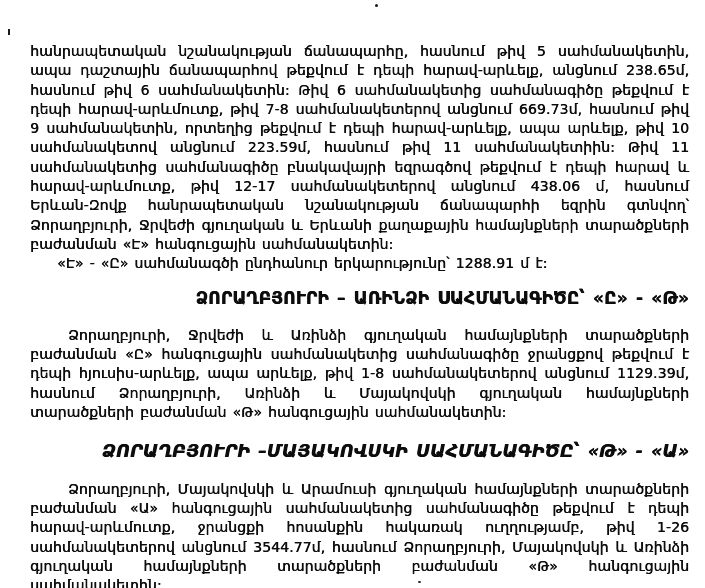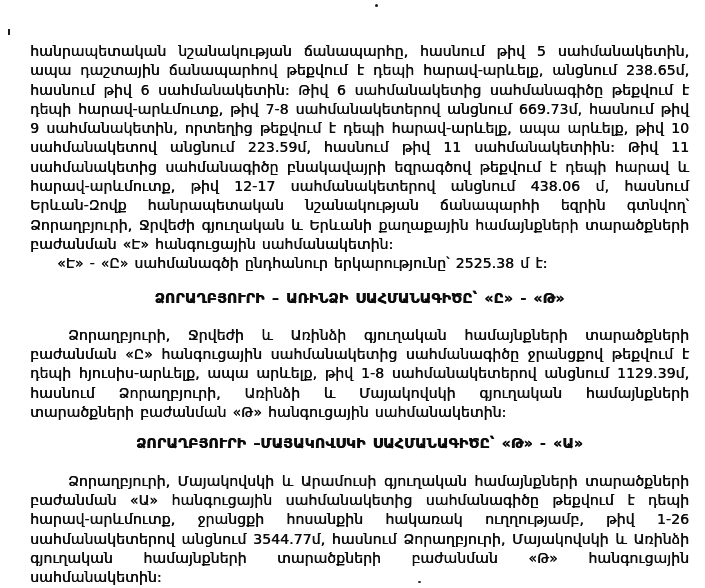--- a/index.html
+++ b/index.html
@@ -39,30 +39,31 @@
     font-size: 14px;
     line-height: 19.3px;
     text-indent: 27px;
     word-spacing: 1.5px;
     letter-spacing: 0.1px;
     text-shadow: 0.45px 0 currentColor;
     white-space: nowrap;
   }
   .heading {
     margin: 15px 0 18px 0;
-    font-size: 14px;
+    font-size: 17px;
     line-height: 19.3px;
     font-weight: bold;
-    text-align: center;
+    text-align: right;
     letter-spacing: 0.2px;
     word-spacing: 2px;
     text-shadow: 0.5px 0 currentColor;
   }
   .heading-2 {
-    margin-top: 12px;
+    margin-top: 20px;
+    font-style: italic;
   }
   .artifact {
     position: absolute;
     background: #1a1a1a;
   }
   .artifact-dot-top {
     left: 375px; top: 4px; width: 3px; height: 3px; border-radius: 50%;
   }
   .artifact-tick-left {
     left: 8px; top: 29px; width: 2px; height: 6px;
@@ -75,21 +76,21 @@
 <body>
 
 <div class="page">
 
   <span class="artifact artifact-dot-top"></span>
   <span class="artifact artifact-tick-left"></span>
   <span class="artifact artifact-dot-bottom"></span>
 
   <p class="body-par">հանրապետական նշանակության ճանապարհը, հասնում թիվ 5 սահմանակետին, ապա դաշտային ճանապարհով թեքվում է դեպի հարավ-արևելք, անցնում 238.65մ, հասնում թիվ 6 սահմանակետին: Թիվ 6 սահմանակետից սահմանագիծը թեքվում է դեպի հարավ-արևմուտք, թիվ 7-8 սահմանակետերով անցնում 669.73մ, հասնում թիվ 9 սահմանակետին, որտեղից թեքվում է դեպի հարավ-արևելք, ապա արևելք, թիվ 10 սահմանակետով անցնում 223.59մ, հասնում թիվ 11 սահմանակետիին: Թիվ 11 սահմանակետից սահմանագիծը բնակավայրի եզրագծով թեքվում է դեպի հարավ և հարավ-արևմուտք, թիվ 12-17 սահմանակետերով անցնում 438.06 մ, հասնում Երևան-Զովք հանրապետական նշանակության ճանապարհի եզրին գտնվող՝ Ձորաղբյուրի, Ջրվեժի գյուղական և Երևանի քաղաքային համայնքների տարածքների բաժանման «Է» հանգուցային սահմանակետին:</p>
 
-  <p class="summary-line">«Է» - «Ը» սահմանագծի ընդհանուր երկարությունը՝ 2525.38 մ է:</p>
+  <p class="summary-line">«Է» - «Ը» սահմանագծի ընդհանուր երկարությունը՝ 1288.91 մ է:</p>
 
   <h2 class="heading">ՁՈՐԱՂԲՅՈՒՐԻ – ԱՌԻՆՁԻ ՍԱՀՄԱՆԱԳԻԾԸ՝ «Ը» - «Թ»</h2>
 
   <p class="body-par indent-first">Ձորաղբյուրի, Ջրվեժի և Առինձի գյուղական համայնքների տարածքների բաժանման «Ը» հանգուցային սահմանակետից սահմանագիծը ջրանցքով թեքվում է դեպի հյուսիս-արևելք, ապա արևելք, թիվ 1-8 սահմանակետերով անցնում 1129.39մ, հասնում Ձորաղբյուրի, Առինձի և Մայակովսկի գյուղական համայնքների տարածքների բաժանման «Թ» հանգուցային սահմանակետին:</p>
 
 
   <h2 class="heading heading-2">ՁՈՐԱՂԲՅՈՒՐԻ –ՄԱՅԱԿՈՎՍԿԻ ՍԱՀՄԱՆԱԳԻԾԸ՝ «Թ» - «Ա»</h2>
 
   <p class="body-par indent-first">Ձորաղբյուրի, Մայակովսկի և Արամուսի գյուղական համայնքների տարածքների բաժանման «Ա» հանգուցային սահմանակետից սահմանագիծը թեքվում է դեպի հարավ-արևմուտք, ջրանցքի հոսանքին հակառակ ուղղությամբ, թիվ 1-26 սահմանակետերով անցնում 3544.77մ, հասնում Ձորաղբյուրի, Մայակովսկի և Առինձի գյուղական համայնքների տարածքների բաժանման «Թ» հանգուցային սահմանակետին:</p>
 

